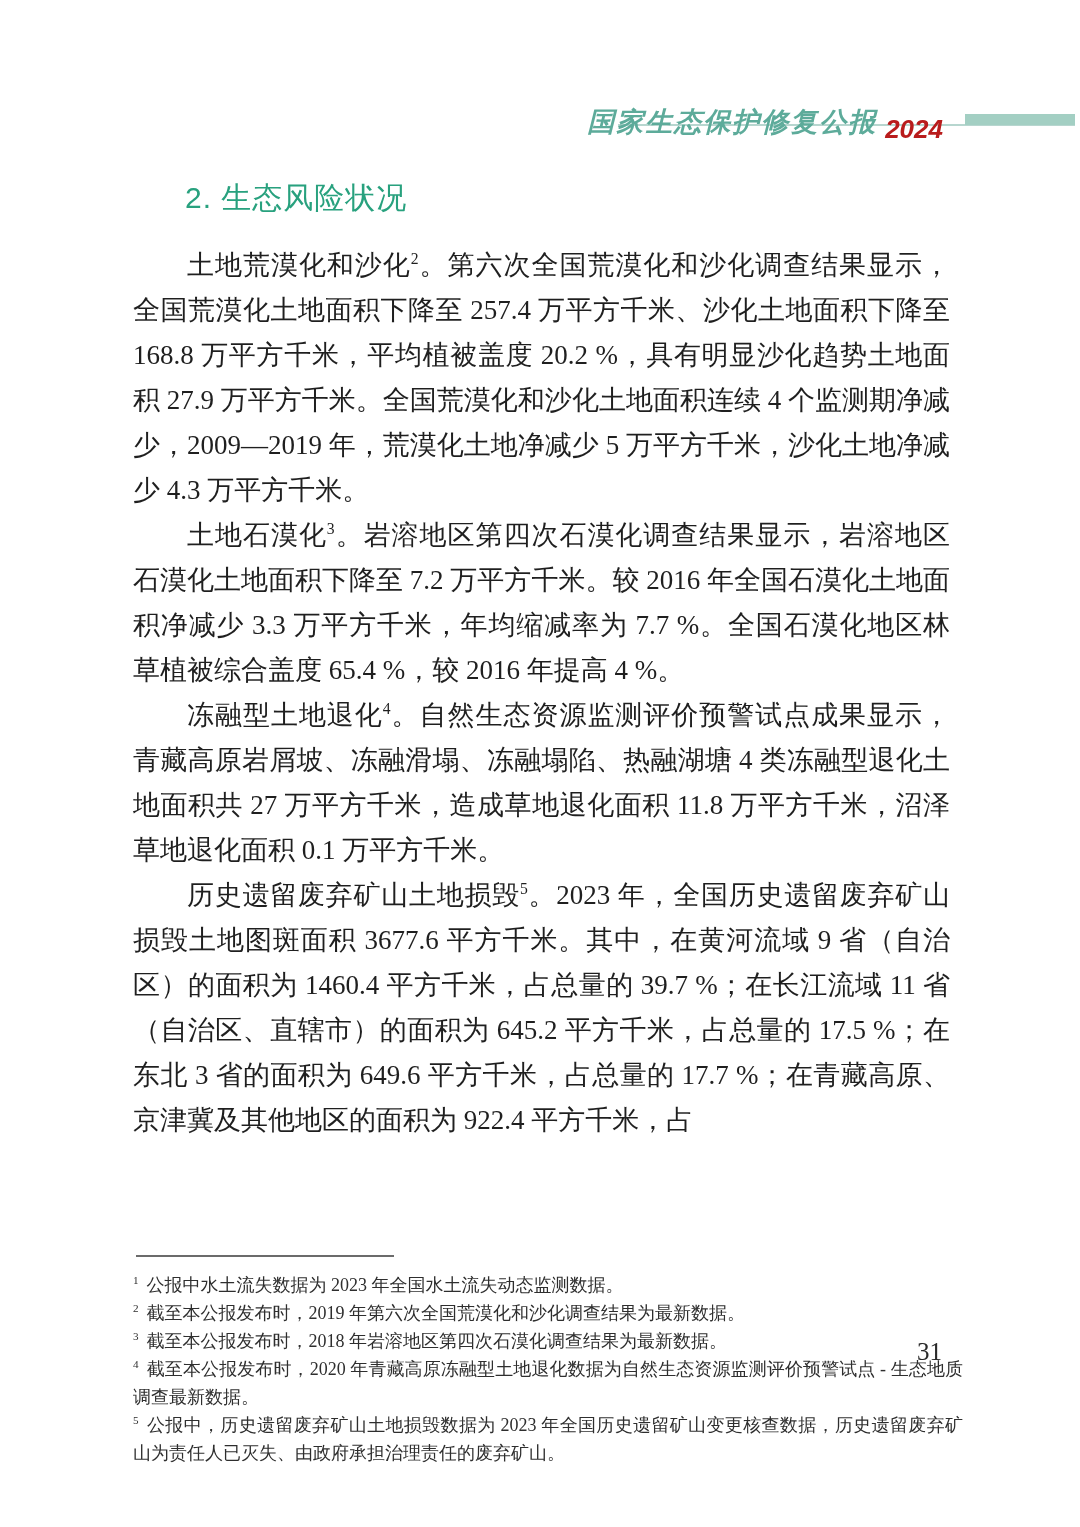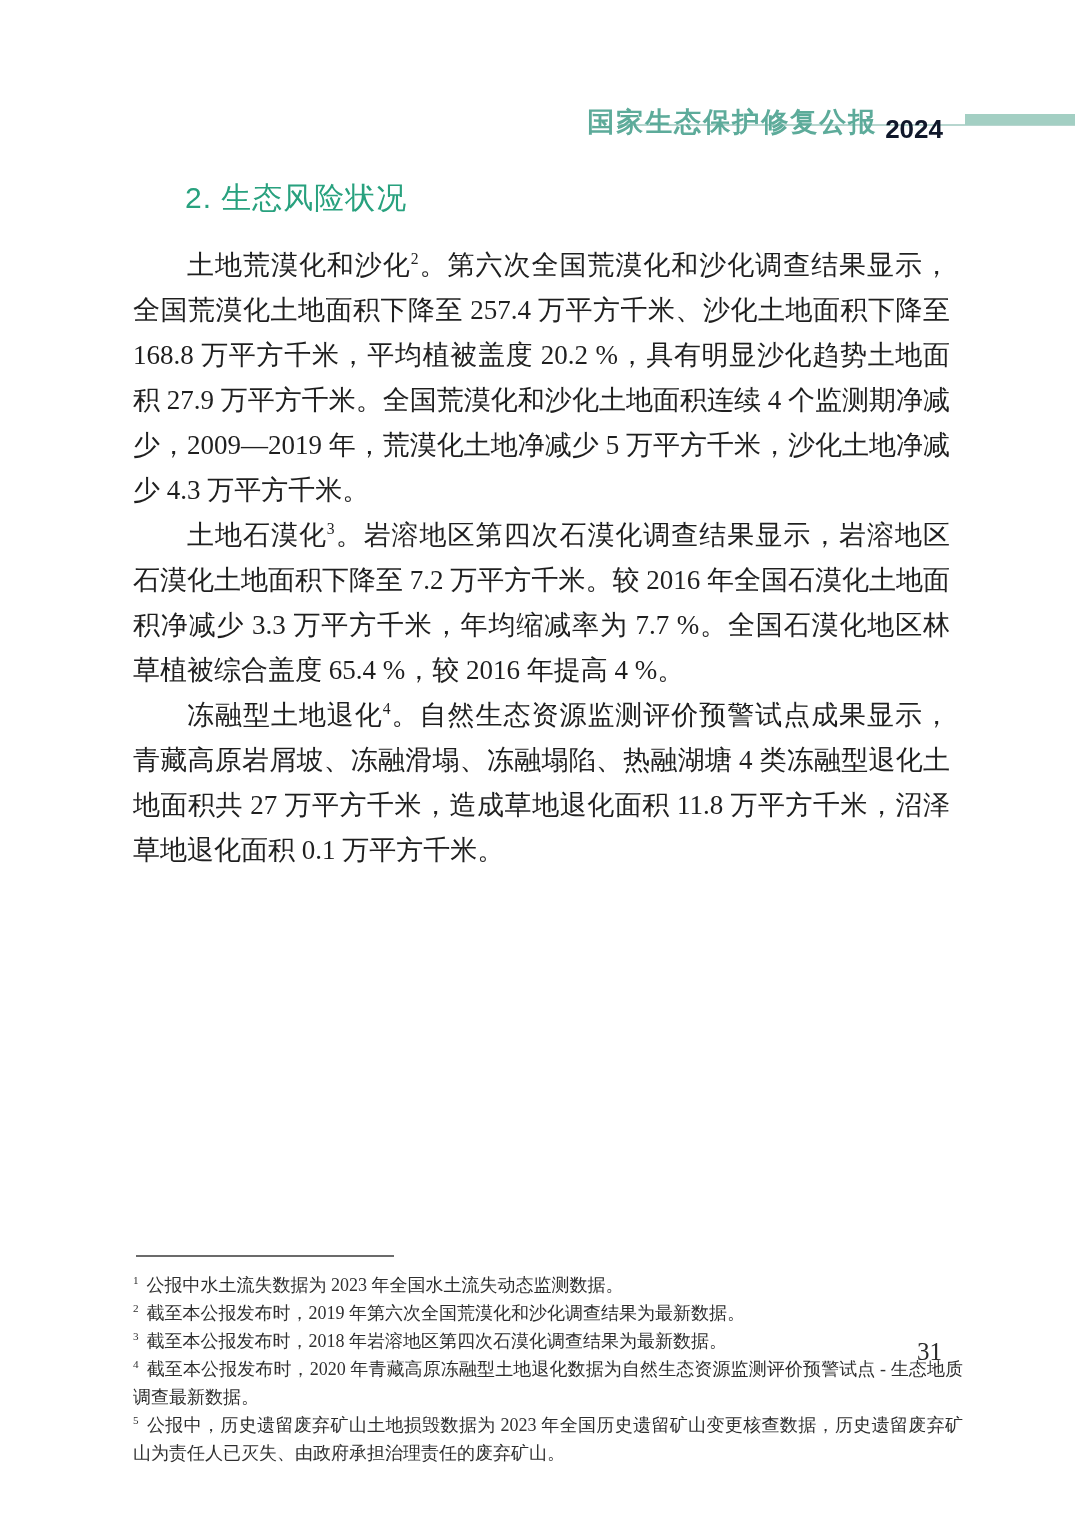--- a/index.html
+++ b/index.html
@@ -15,20 +15,21 @@
     color: #1f1f1f;
   }
 
   
   .page-header {
     position: absolute;
     top: 98px;
     left: 0;
     right: 0;
     height: 40px;
+    font-style: italic;
   }
   .header-underline {
     position: absolute;
     top: 26px;
     left: 618px;
     right: 5px;
     height: 2px;
     background: #b7d6cf;
   }
   .header-content {
@@ -42,21 +43,21 @@
     font-family: "Liberation Sans", sans-serif;
     font-weight: bold;
     font-size: 27px;
     letter-spacing: 2px;
     color: #5dab9a;
   }
   .header-year {
     font-family: "Liberation Sans", sans-serif;
     font-weight: bold;
     font-size: 26px;
-    color: #0f172a;
+    color: #b91c1c;
     margin-left: 8px;
     margin-top: 16px;
   }
   .header-bar {
     width: 110px;
     height: 11px;
     background: #a3cfc3;
     margin-left: 22px;
     margin-bottom: 4px;
   }
@@ -143,20 +144,21 @@
   <div class="content">
     <div class="section-heading">2. 生态风险状况</div>
 
 
     <p class="body-para"><span>土地荒漠化和沙化</span><sup>2</sup><span>。第六次全国荒漠化和沙化调查结果显示，全国荒漠化土地面积下降至 257.4 万平方千米、沙化土地面积下降至 168.8 万平方千米，平均植被盖度 20.2 %，具有明显沙化趋势土地面积 27.9 万平方千米。全国荒漠化和沙化土地面积连续 4 个监测期净减少，2009—2019 年，荒漠化土地净减少 5 万平方千米，沙化土地净减少 4.3 万平方千米。</span></p>
 
     <p class="body-para"><span>土地石漠化</span><sup>3</sup><span>。岩溶地区第四次石漠化调查结果显示，岩溶地区石漠化土地面积下降至 7.2 万平方千米。较 2016 年全国石漠化土地面积净减少 3.3 万平方千米，年均缩减率为 7.7 %。全国石漠化地区林草植被综合盖度 65.4 %，较 2016 年提高 4 %。</span></p>
 
     <p class="body-para"><span>冻融型土地退化</span><sup>4</sup><span>。自然生态资源监测评价预警试点成果显示，青藏高原岩屑坡、冻融滑塌、冻融塌陷、热融湖塘 4 类冻融型退化土地面积共 27 万平方千米，造成草地退化面积 11.8 万平方千米，沼泽草地退化面积 0.1 万平方千米。</span></p>
 
+    <p class="body-para"><span>历史遗留废弃矿山土地损毁</span><sup>5</sup><span>。2023 年，全国历史遗留废弃矿山损毁土地图斑面积 3677.6 平方千米。其中，在黄河流域 9 省（自治区）的面积为 1460.4 平方千米，占总量的 39.7 %；在长江流域 11 省（自治区、直辖市）的面积为 645.2 平方千米，占总量的 17.5 %；在东北 3 省的面积为 649.6 平方千米，占总量的 17.7 %；在青藏高原、京津冀及其他地区的面积为 922.4 平方千米，占</span></p>
   </div>
 
   <div class="footnotes">
     <div class="footnote-rule"></div>
 
     <p class="footnote-item"><sup>1</sup><span>公报中水土流失数据为 2023 年全国水土流失动态监测数据。</span></p>
 
     <p class="footnote-item"><sup>2</sup><span>截至本公报发布时，2019 年第六次全国荒漠化和沙化调查结果为最新数据。</span></p>
 
     <p class="footnote-item"><sup>3</sup><span>截至本公报发布时，2018 年岩溶地区第四次石漠化调查结果为最新数据。</span></p>

